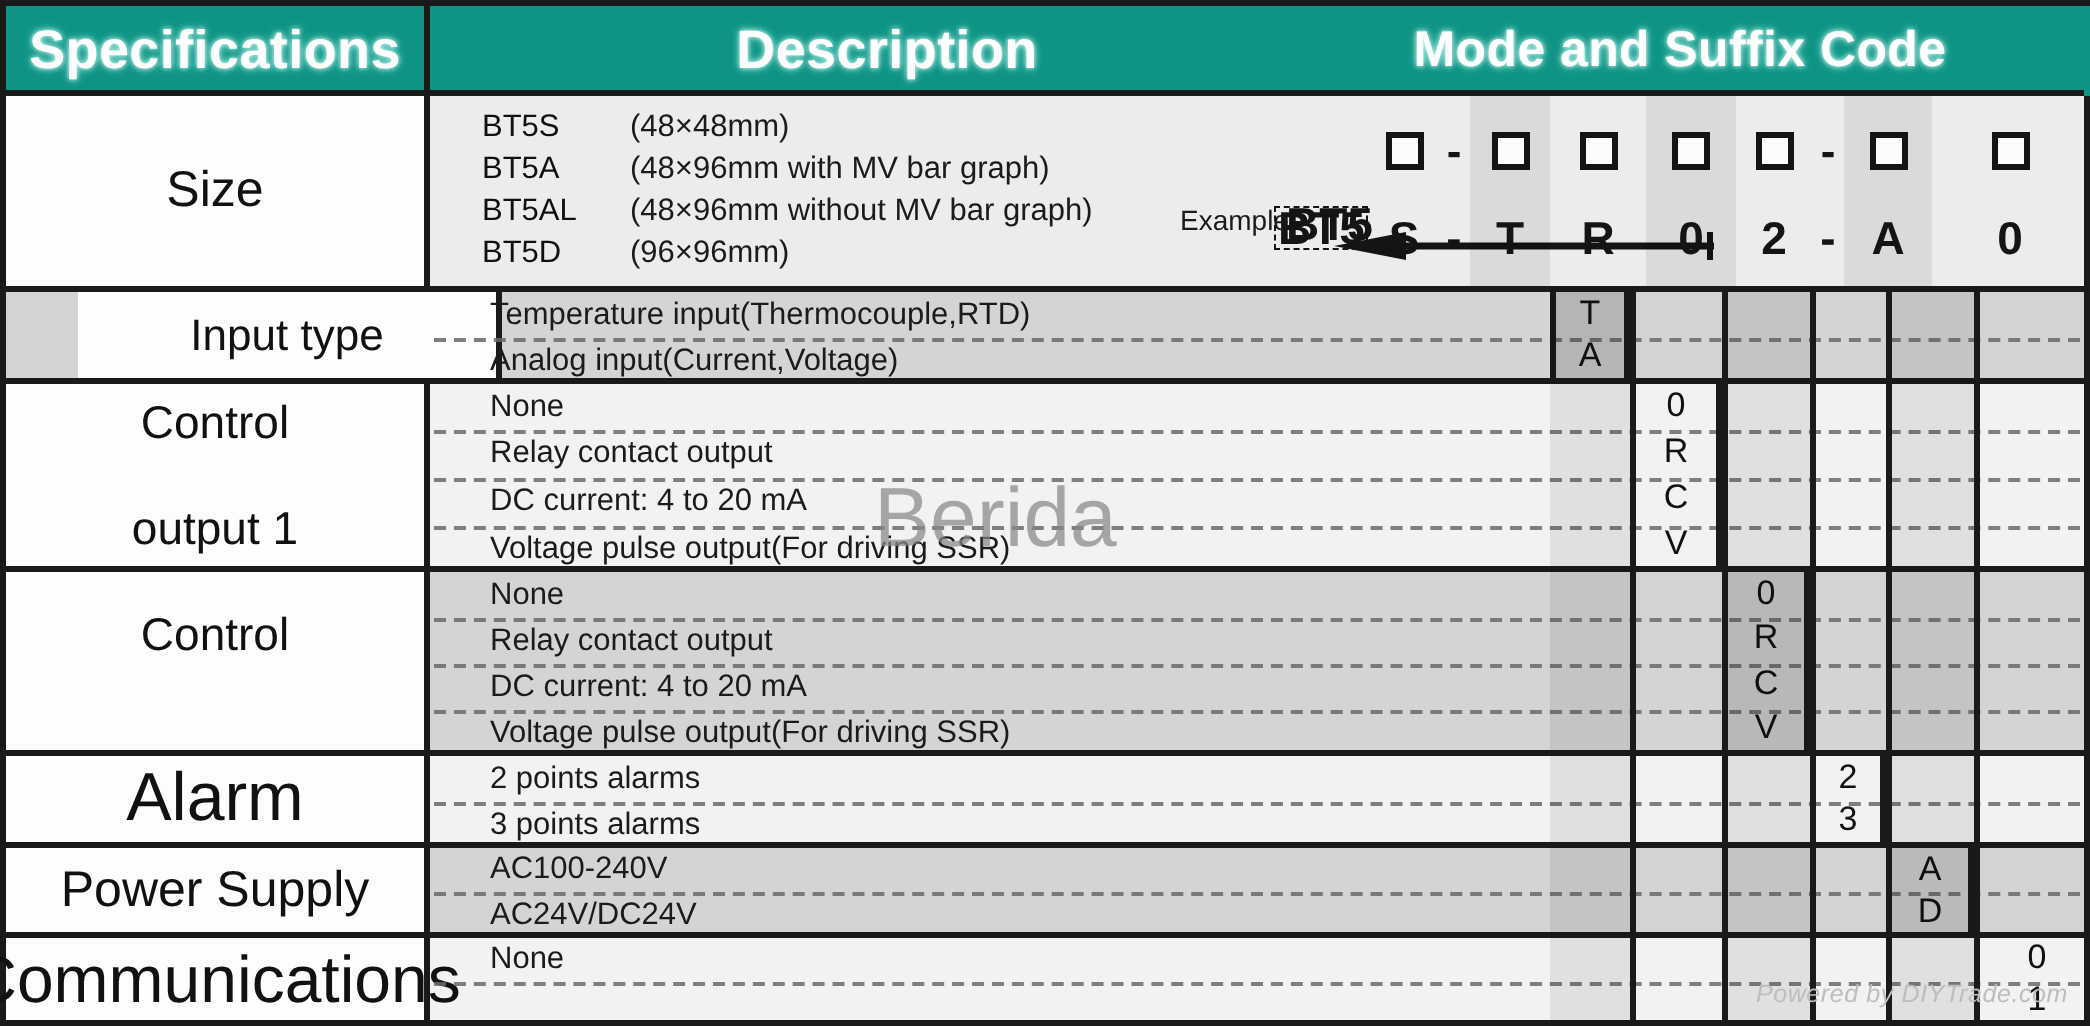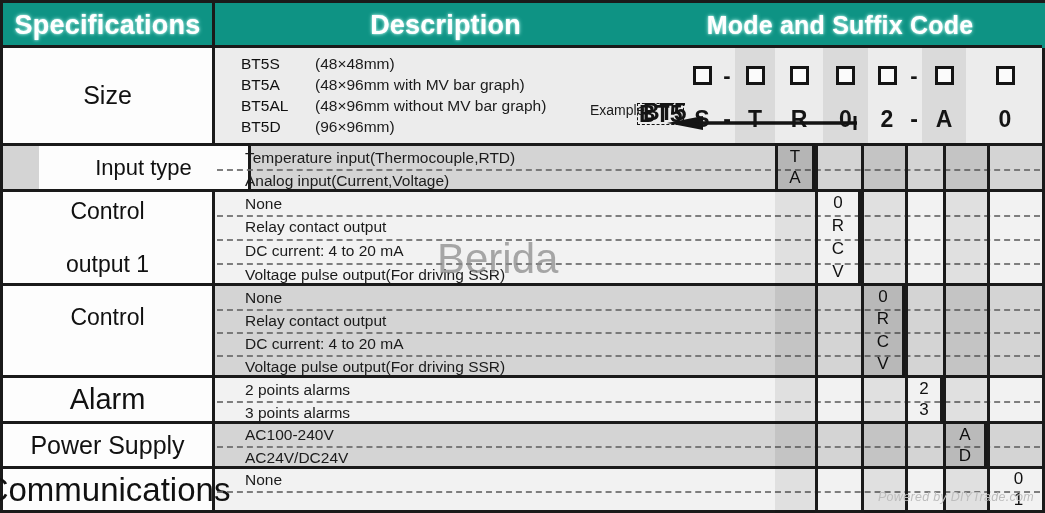--- a/index.html
+++ b/index.html
@@ -20,21 +20,21 @@
   .hdr-cell{
     position:absolute;top:0;height:45px;
     background:#0e9384;
     display:flex;align-items:center;justify-content:center;
     color:#ffffff;font-weight:bold;
     text-shadow:0 0 2px #b9f1ea,0 0 4px #9fe9df;
     letter-spacing:.2px;
     box-sizing:border-box;
   }
   #hdr-spec{left:0;width:212px;font-size:27px;border-right:3px solid #1a1a1a;}
-  #hdr-desc{left:212px;width:464px;font-size:27px;border-right:3px solid #7f1d1d;}
+  #hdr-desc{left:212px;width:464px;font-size:27px;border-right:7px solid #7f1d1d;}
   #hdr-mode{left:632px;right:0;width:410px;font-size:25px;}
   .hdr-underline{position:absolute;left:0;top:42px;width:100%;height:3px;background:#1a1a1a;}
 
   
   .row{position:absolute;left:0;width:1039px;box-sizing:border-box;border-top:3px solid #1a1a1a;}
   .rowbg-light{background:#f2f2f2;}
   .rowbg-dark{background:#d4d4d4;}
 
   
   .spec{
@@ -328,21 +328,21 @@
       <div class="codecol" style="left:646px;width:44px;background:rgba(0,0,0,.06);">
         <div class="cc">0</div>
         <div class="cc">R</div>
         <div class="cc">C</div>
         <div class="cc">V</div>
       </div>
     </div>
   </div>
 
   <div class="row rowbg-light" style="top:372px;height:46px;">
-    <div class="spec" style="font-size:29px;">
+    <div class="spec" style="font-size:34px;">
       <span>Alarm</span>
     </div>
     <div class="desc">
       <div class="dashline" style="top:23px;"></div>
       <div class="sub" style="top:0;height:23px;">
         <span class="txt">2 points alarms</span>
       </div>
       <div class="sub" style="top:23px;height:23px;">
         <span class="txt">3 points alarms</span>
       </div>

